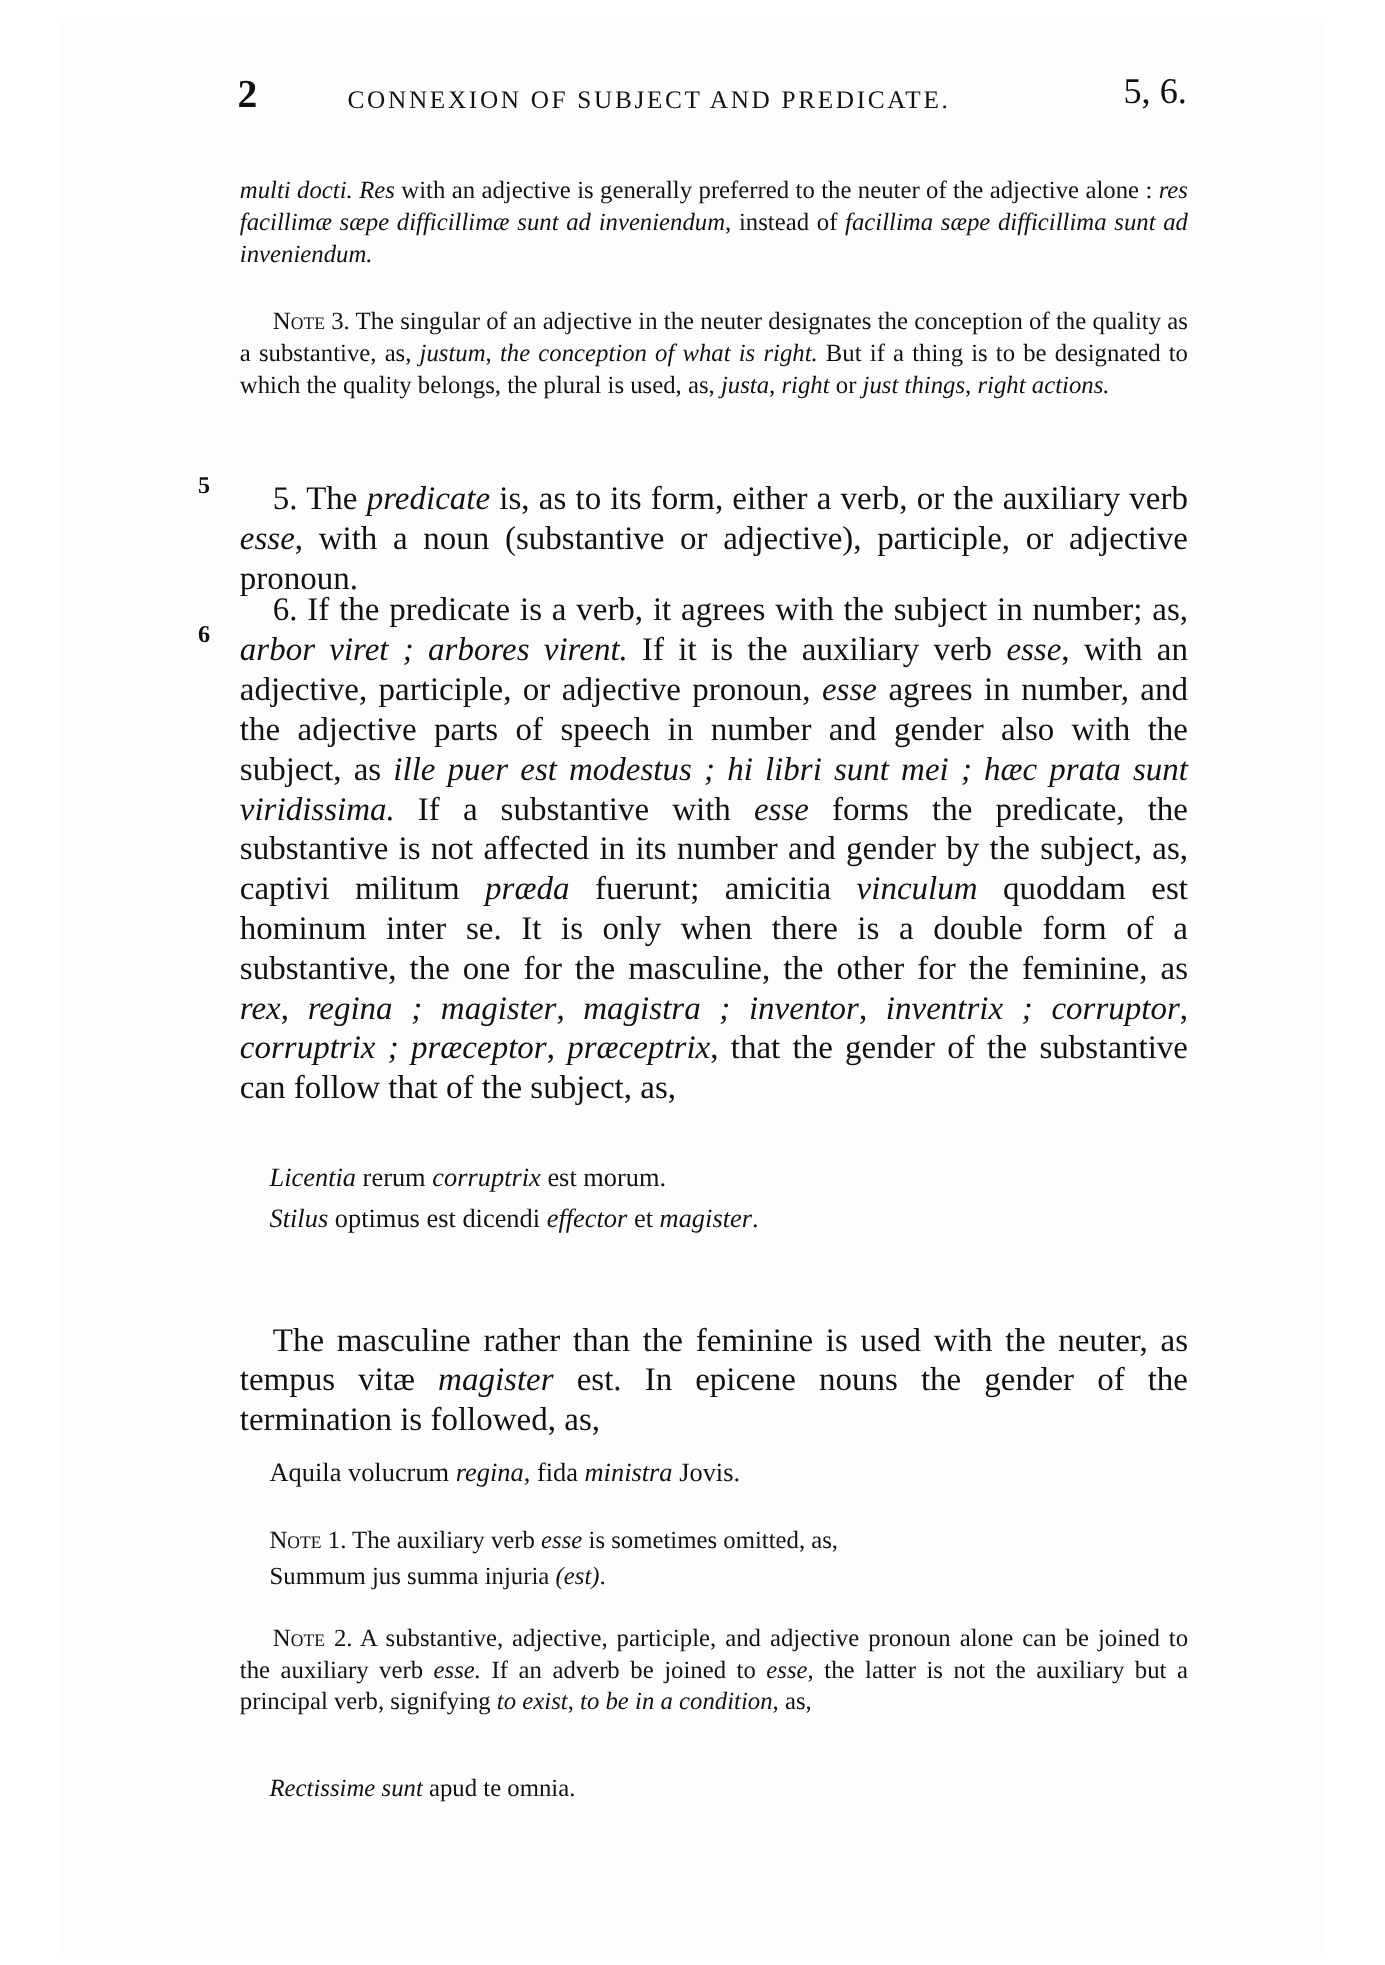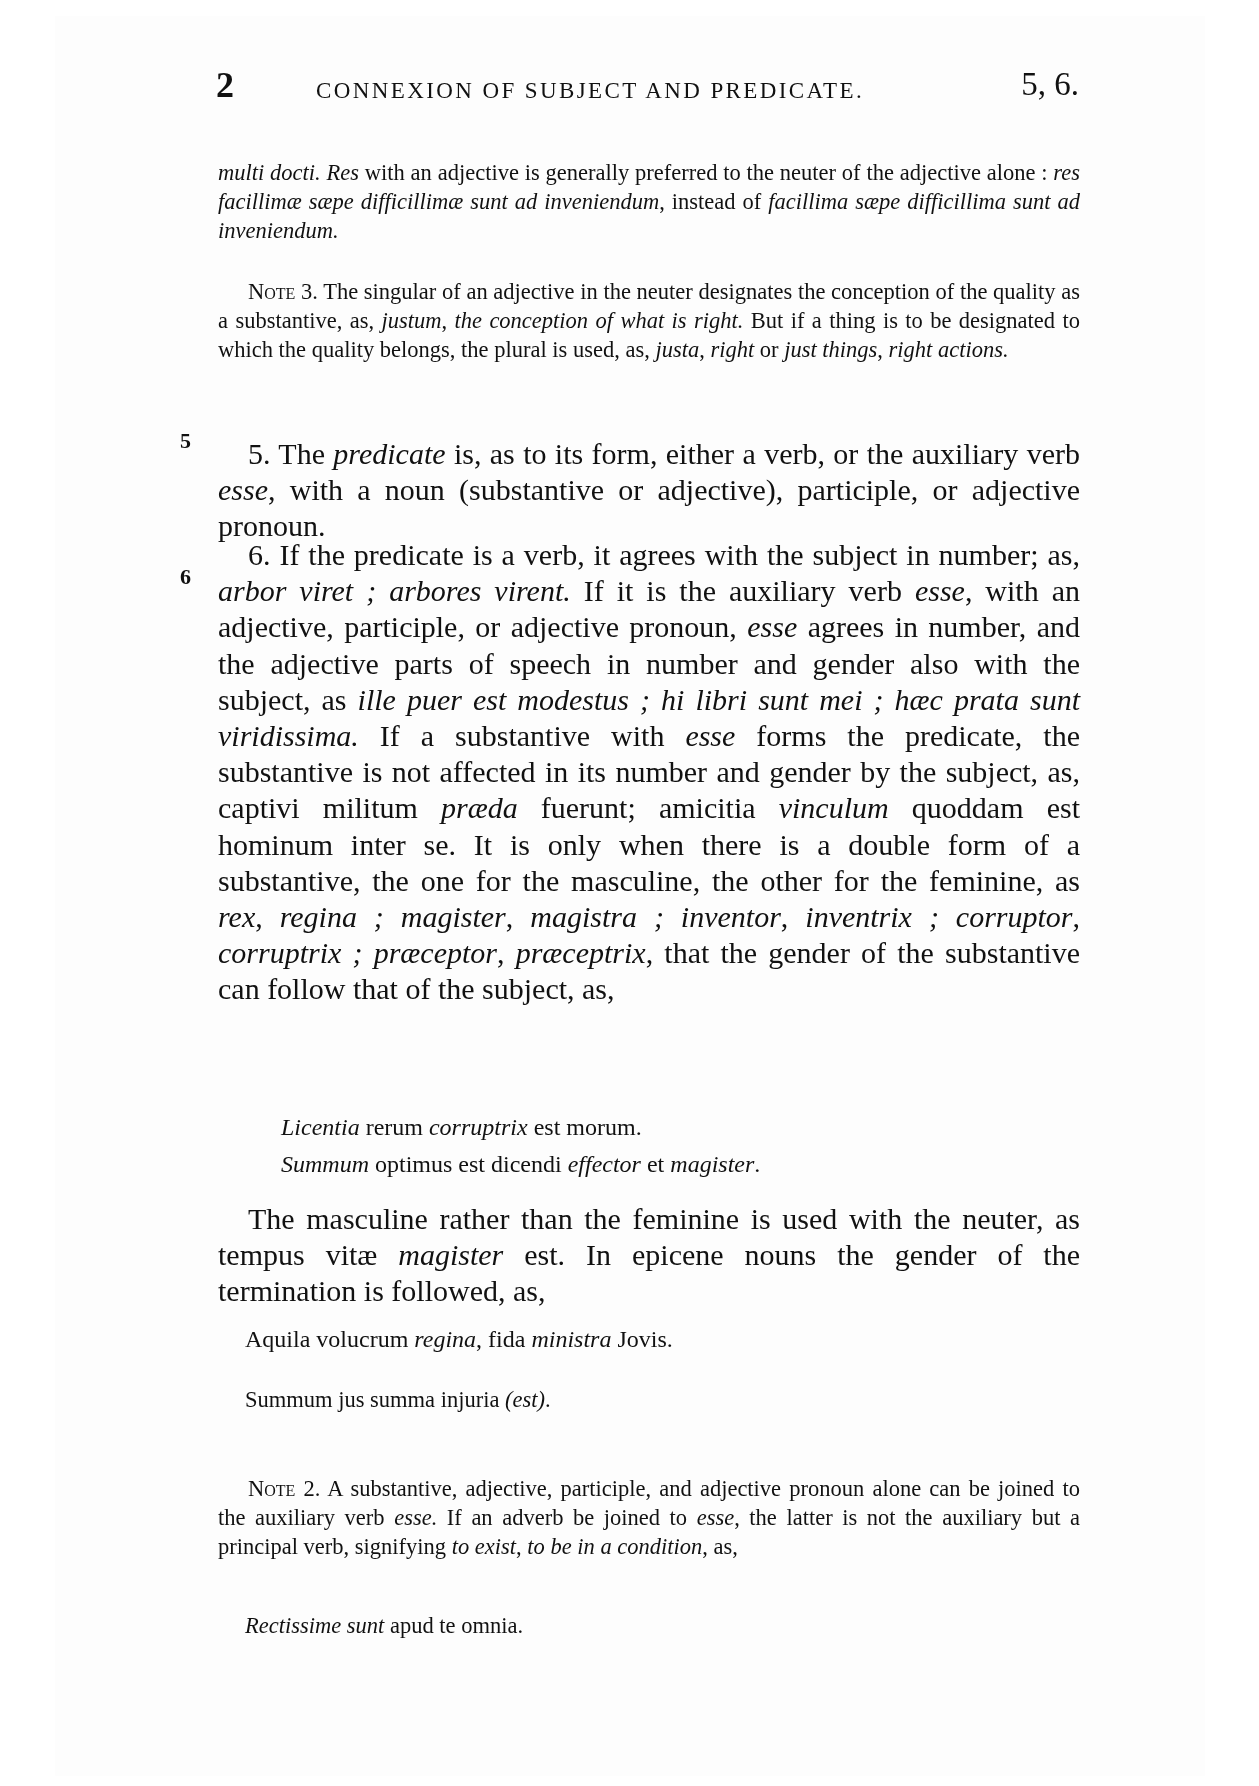--- a/index.html
+++ b/index.html
@@ -59,34 +59,35 @@
   <span class="margin-num" style="top:428px;">5</span>
   <div class="block large" style="top:436px;">
     <p class="indent"><span>5. The </span><span class="it">predicate</span><span> is, as to its form, either a verb, or the auxiliary verb </span><span class="it">esse</span><span>, with a noun (substantive or adjective), participle, or adjective pronoun.</span></p>
   </div>
 
   <span class="margin-num" style="top:564px;">6</span>
   <div class="block large" style="top:537px;">
     <p class="indent"><span>6. If the predicate is a verb, it agrees with the subject in number; as, </span><span class="it">arbor viret ; arbores virent.</span><span>  If it is the auxiliary verb </span><span class="it">esse</span><span>, with an adjective, participle, or adjective pronoun, </span><span class="it">esse</span><span> agrees in number, and the adjective parts of speech in number and gender also with the subject, as </span><span class="it">ille puer est modestus ; hi libri sunt mei ; hæc prata sunt viridissima.</span><span>  If a substantive with </span><span class="it">esse</span><span> forms the predicate, the substantive is not affected in its number and gender by the subject, as, captivi militum </span><span class="it">præda</span><span> fuerunt; amicitia </span><span class="it">vinculum</span><span> quoddam est hominum inter se.  It is only when there is a double form of a substantive, the one for the masculine, the other for the feminine, as </span><span class="it">rex</span><span>, </span><span class="it">regina ; magister</span><span>, </span><span class="it">magistra ; inventor</span><span>, </span><span class="it">inventrix ; corruptor</span><span>, </span><span class="it">corruptrix ; præceptor</span><span>, </span><span class="it">præceptrix</span><span>, that the gender of the substantive can follow that of the subject, as,</span></p>
   </div>
 
-  <div class="block ex" style="top:1109px; left:245px;margin-left:36px;">
+  <div class="block ex" style="top:1053px; left:245px;">
     <div class="ex-line"><span class="it">Licentia</span><span> rerum </span><span class="it">corruptrix</span><span> est morum.</span></div>
-    <div class="ex-line"><span class="it">Summum</span><span> optimus est dicendi </span><span class="it">effector</span><span> et </span><span class="it">magister</span><span>.</span></div>
+    <div class="ex-line"><span class="it">Stilus</span><span> optimus est dicendi </span><span class="it">effector</span><span> et </span><span class="it">magister</span><span>.</span></div>
   </div>
 
   <div class="block large" style="top:1201px;">
     <p class="indent"><span>The masculine rather than the feminine is used with the neuter, as tempus vitæ </span><span class="it">magister</span><span> est.  In epicene nouns the gender of the termination is followed, as,</span></p>
   </div>
 
   <div class="block ex" style="top:1321px; left:245px;">
     <div class="ex-line"><span>Aquila volucrum </span><span class="it">regina</span><span>, fida </span><span class="it">ministra</span><span> Jovis.</span></div>
   </div>
 
   <div class="block small" style="top:1367px; left:245px; width:835px; line-height:33px;">
+    <div class="ex-line"><span class="sc">Note</span><span> 1.  The auxiliary verb </span><span class="it">esse</span><span> is sometimes omitted, as,</span></div>
     <div class="ex-line"><span>Summum jus summa injuria </span><span class="it">(est)</span><span>.</span></div>
   </div>
 
   <div class="block small" style="top:1458px;">
     <p class="indent"><span class="sc">Note</span><span> 2.  A substantive, adjective, participle, and adjective pronoun alone can be joined to the auxiliary verb </span><span class="it">esse.</span><span>  If an adverb be joined to </span><span class="it">esse</span><span>, the latter is not the auxiliary but a principal verb, signifying </span><span class="it">to exist</span><span>, </span><span class="it">to be in a condition</span><span>, as,</span></p>
   </div>
 
   <div class="block small" style="top:1592px; left:245px; line-height:36px;">
     <div class="ex-line"><span class="it">Rectissime sunt</span><span> apud te omnia.</span></div>
   </div>

